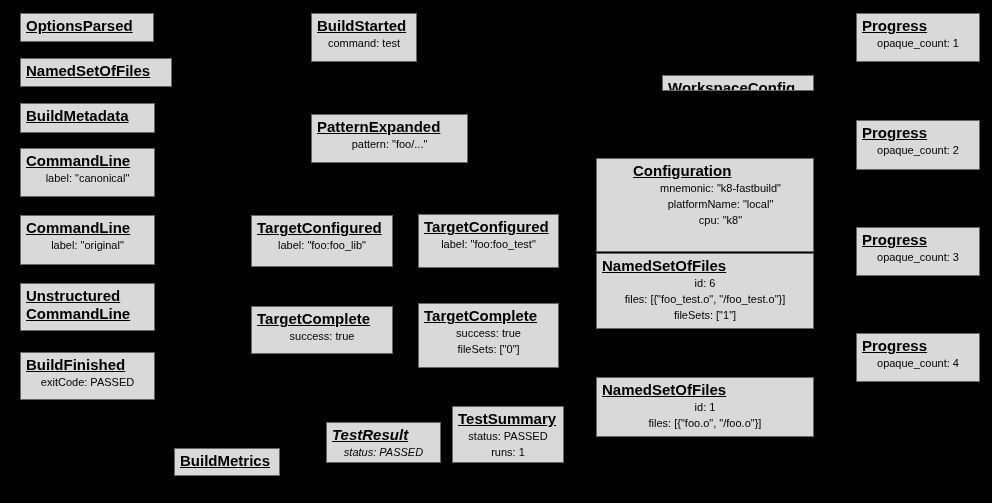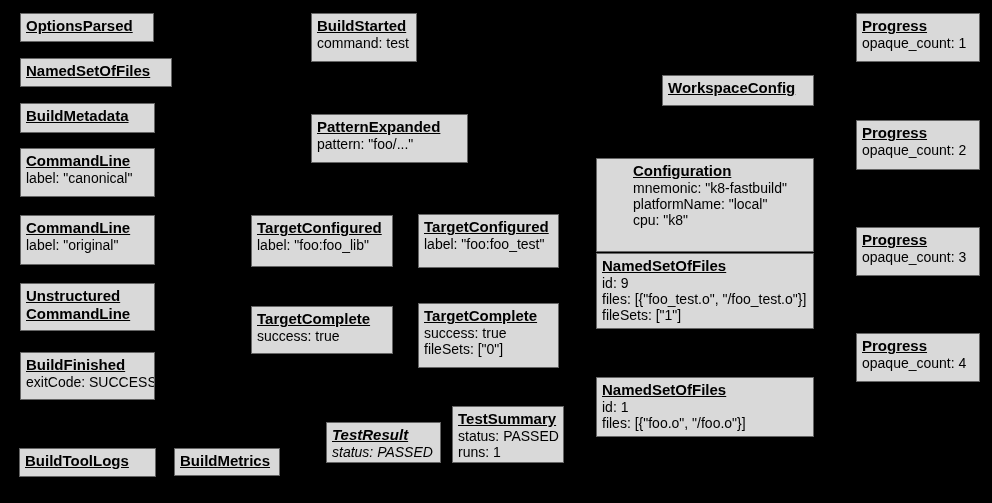--- a/index.html
+++ b/index.html
@@ -26,23 +26,24 @@
     overflow: hidden;
   }
   .node-title {
     font-size: 15px;
     font-weight: bold;
     text-decoration: underline;
     line-height: 18px;
     white-space: pre-line;
   }
   .node-line {
-    font-size: 14px;
+    font-size: 11px;
     line-height: 16px;
     white-space: pre;
+    text-align: center;
   }
 </style>
 </head>
 <body>
 
 <div class="canvas">
     <div class="node" style="left: 9px; top: 13px; width: 134px; height: 29px;">
       <div class="node-title">OptionsParsed</div>
     </div>
     <div class="node" style="left: 9px; top: 58px; width: 152px; height: 29px;">
@@ -58,24 +59,21 @@
     <div class="node" style="left: 9px; top: 215px; width: 135px; height: 50px;">
       <div class="node-title">CommandLine</div>
       <div class="node-line">label: "original"</div>
     </div>
     <div class="node" style="left: 9px; top: 283px; width: 135px; height: 48px;">
       <div class="node-title">Unstructured
 CommandLine</div>
     </div>
     <div class="node" style="left: 9px; top: 352px; width: 135px; height: 48px;">
       <div class="node-title">BuildFinished</div>
-      <div class="node-line">exitCode: SUCCESS</div>
-    </div>
-    <div class="node" style="left: 8px; top: 448px; width: 137px; height: 29px;">
-      <div class="node-title">BuildToolLogs</div>
+      <div class="node-line">exitCode: PASSED</div>
     </div>
     <div class="node" style="left: 163px; top: 448px; width: 106px; height: 28px;">
       <div class="node-title">BuildMetrics</div>
     </div>
     <div class="node" style="left: 300px; top: 13px; width: 106px; height: 49px;">
       <div class="node-title">BuildStarted</div>
       <div class="node-line">command: test</div>
     </div>
     <div class="node" style="left: 300px; top: 114px; width: 157px; height: 49px;">
       <div class="node-title">PatternExpanded</div>
@@ -100,32 +98,32 @@
     </div>
     <div class="node" style="left: 315px; top: 422px; width: 115px; height: 41px; font-style: italic;">
       <div class="node-title">TestResult</div>
       <div class="node-line">status: PASSED</div>
     </div>
     <div class="node" style="left: 441px; top: 406px; width: 112px; height: 57px;">
       <div class="node-title">TestSummary</div>
       <div class="node-line">status: PASSED</div>
       <div class="node-line">runs: 1</div>
     </div>
-    <div class="node" style="left: 651px; top: 75px; width: 152px; height: 31px;">
+    <div class="node" style="left: 651px; top: 75px; width: 152px; height: 16px;">
       <div class="node-title">WorkspaceConfig</div>
     </div>
     <div class="node" style="left: 585px; top: 158px; width: 218px; height: 94px; padding-left: 36px;">
       <div class="node-title">Configuration</div>
       <div class="node-line">mnemonic: "k8-fastbuild"</div>
       <div class="node-line">platformName: "local"</div>
       <div class="node-line">cpu: "k8"</div>
     </div>
     <div class="node" style="left: 585px; top: 253px; width: 218px; height: 76px;">
       <div class="node-title">NamedSetOfFiles</div>
-      <div class="node-line">id: 9</div>
+      <div class="node-line">id: 6</div>
       <div class="node-line">files: [{"foo_test.o", "/foo_test.o"}]</div>
       <div class="node-line">fileSets: ["1"]</div>
     </div>
     <div class="node" style="left: 585px; top: 377px; width: 218px; height: 60px;">
       <div class="node-title">NamedSetOfFiles</div>
       <div class="node-line">id: 1</div>
       <div class="node-line">files: [{"foo.o", "/foo.o"}]</div>
     </div>
     <div class="node" style="left: 845px; top: 13px; width: 124px; height: 49px;">
       <div class="node-title">Progress</div>

